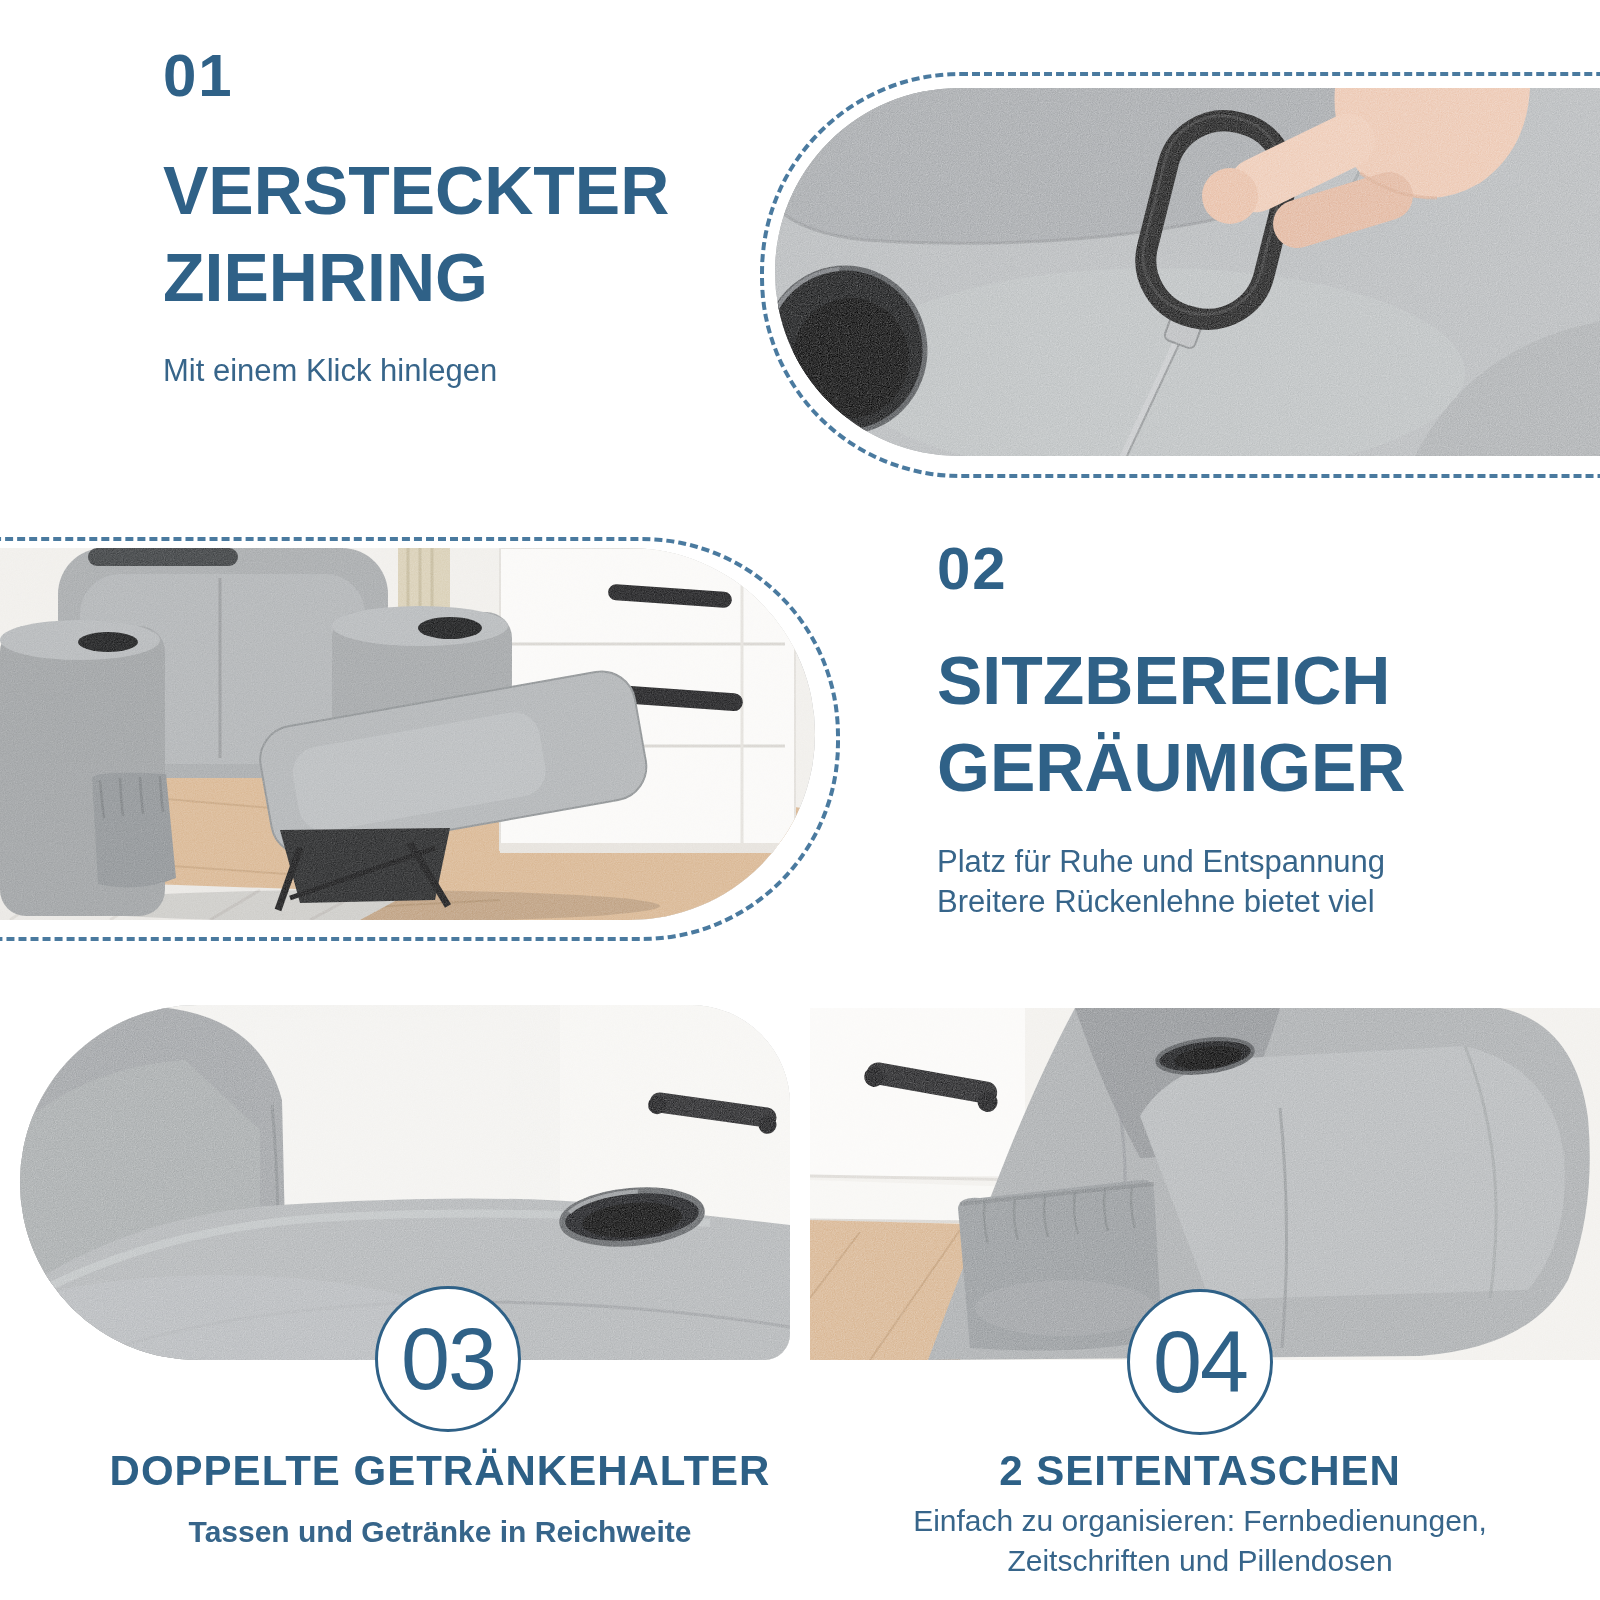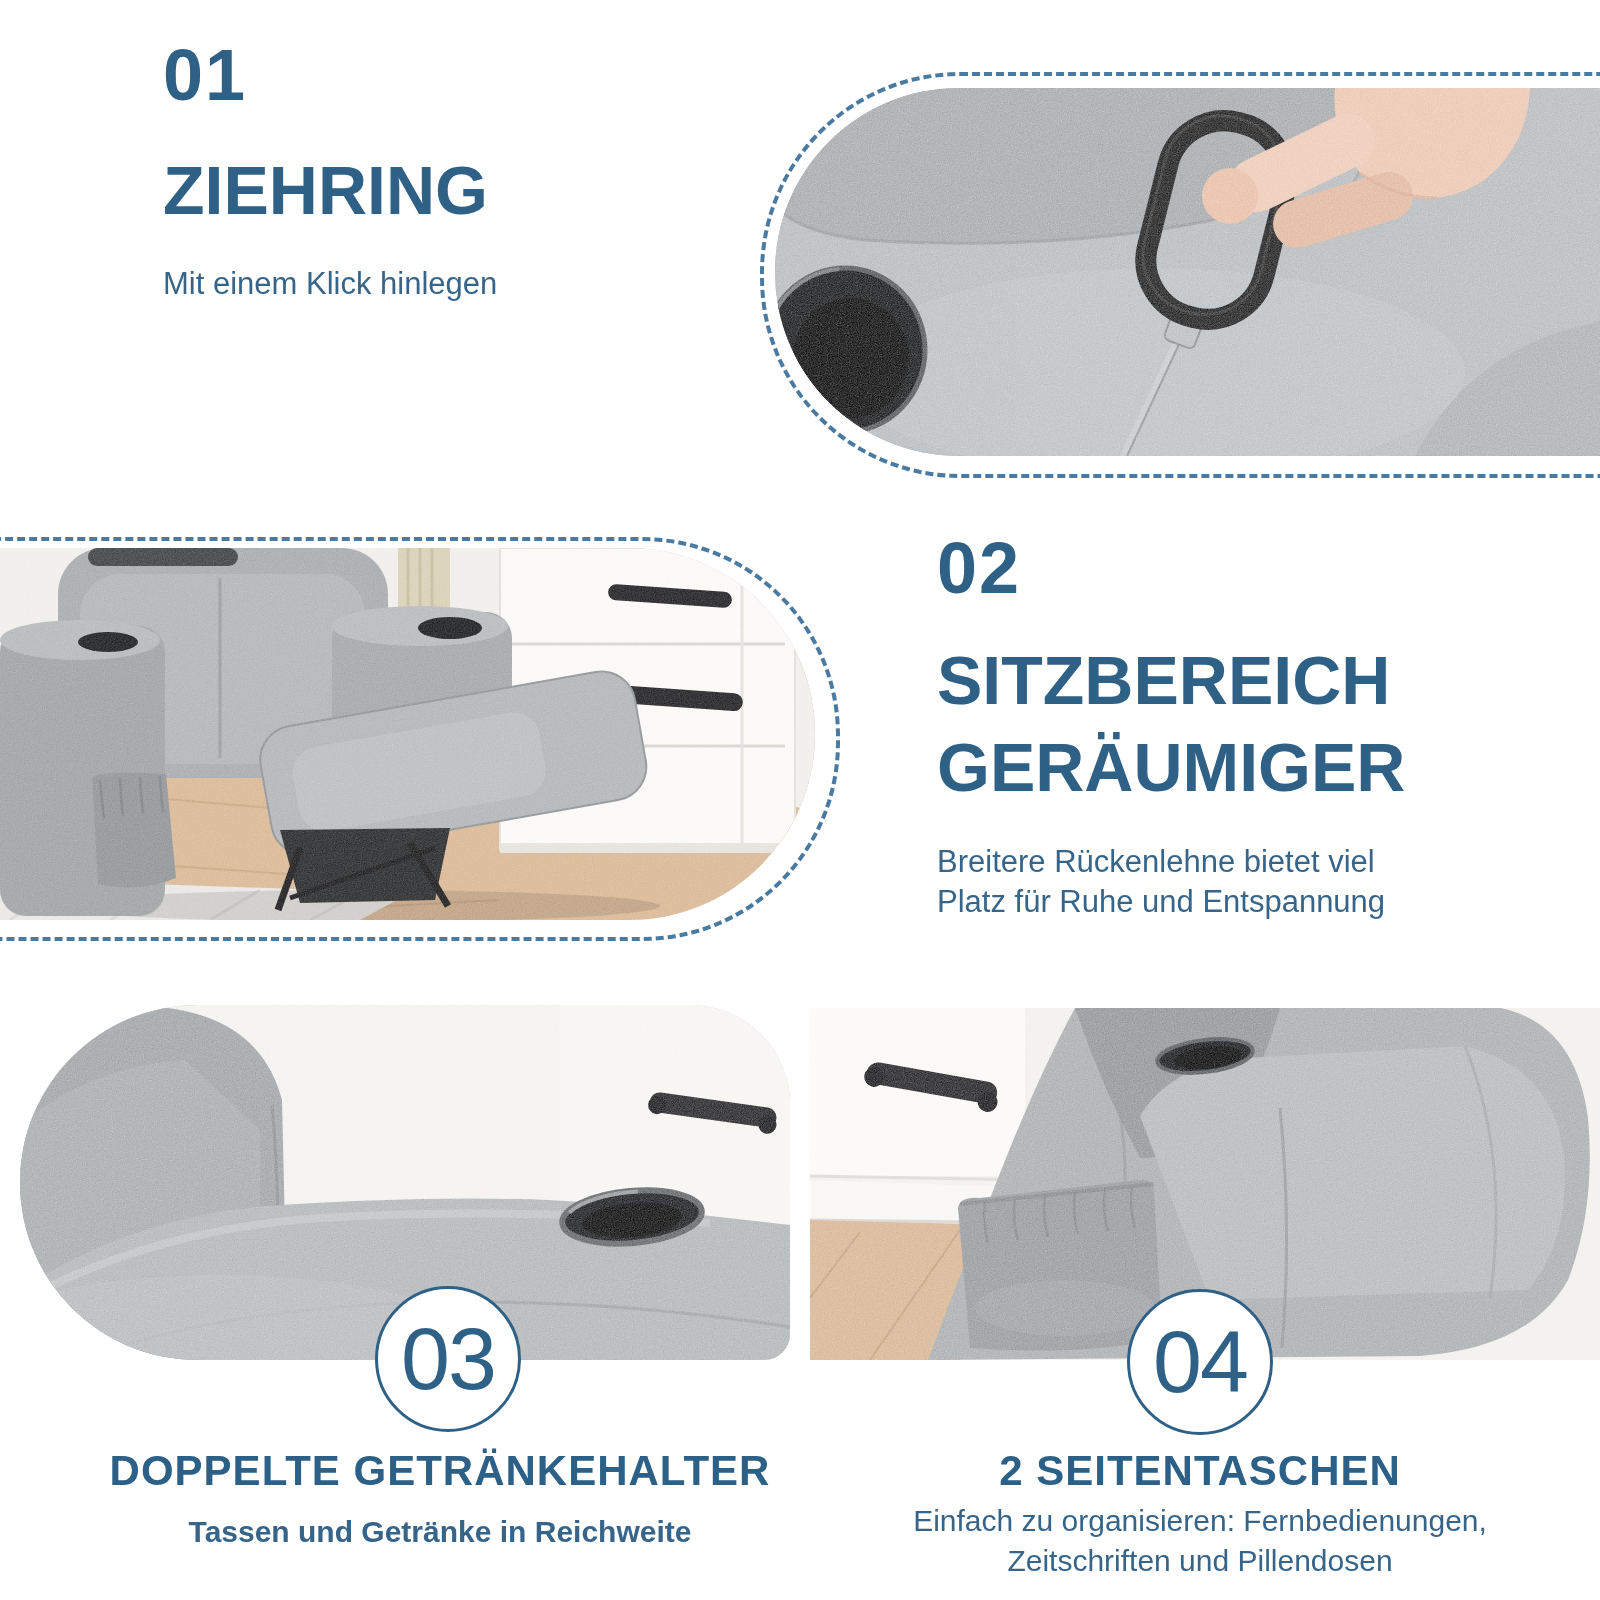--- a/index.html
+++ b/index.html
@@ -4,21 +4,21 @@
 <style>
   html,body{margin:0;padding:0;background:#ffffff;}
   .canvas{
     position:relative;width:1600px;height:1600px;margin:0 auto;
     background:#ffffff;overflow:hidden;
     font-family:"Liberation Sans","DejaVu Sans",sans-serif;
   }
   .abs{position:absolute;}
   
   .feature-text{color:#2f6187;}
-  .big-num{font-size:72px;font-weight:700;line-height:95px;letter-spacing:2px;color:#2f6187;}
+  .big-num{font-size:60px;font-weight:700;line-height:95px;letter-spacing:2px;color:#2f6187;}
   .big-title{font-size:68px;font-weight:700;line-height:87px;letter-spacing:0;color:#2f6187;white-space:nowrap;}
   .big-sub{font-size:31px;font-weight:400;line-height:40px;color:#37658a;white-space:nowrap;}
   #f1{left:163px;top:28px;}
   #f1 .title-wrap{margin-top:24px;}
   #f1 .big-sub{margin-top:30px;}
   #f2{left:937px;top:521px;}
   #f2 .title-wrap{margin-top:21px;}
   #f2 .big-sub{margin-top:31px;}
   .small-block{text-align:center;color:#2f6187;}
   .small-title{font-size:42px;font-weight:700;line-height:51px;letter-spacing:1px;color:#2d6086;white-space:nowrap;}
@@ -50,20 +50,21 @@
   .badge-04{left:1127px;top:1289px;}
 </style>
 </head>
 <body>
 
 <div class="canvas">
 
   <div class="abs feature-text" id="f1">
     <div class="big-num">01</div>
     <div class="title-wrap">
+      <div class="big-title">VERSTECKTER</div>
       <div class="big-title">ZIEHRING</div>
     </div>
     <div class="big-sub">Mit einem Klick hinlegen</div>
   </div>
 
   <div class="abs dash dash-a"></div>
   <div class="abs photo photo-a">
     <svg width="845" height="368" viewBox="0 0 845 368">
       <defs>
         <filter id="nA" x="-5%" y="-5%" width="110%" height="110%">
@@ -198,22 +199,22 @@
     </svg>
   </div>
 
   <div class="abs feature-text" id="f2">
     <div class="big-num">02</div>
     <div class="title-wrap">
       <div class="big-title">SITZBEREICH</div>
       <div class="big-title">GERÄUMIGER</div>
     </div>
     <div class="big-sub">
+      <div>Platz für Ruhe und Entspannung</div>
       <div>Breitere Rückenlehne bietet viel</div>
-      <div>Platz für Ruhe und Entspannung</div>
     </div>
   </div>
 
   <div class="abs photo photo-c">
     <svg width="770" height="355" viewBox="0 0 770 355">
       <defs>
         <filter id="nC" x="-5%" y="-5%" width="110%" height="110%">
           <feTurbulence type="fractalNoise" baseFrequency="0.9" numOctaves="2" stitchTiles="stitch"></feTurbulence>
           <feColorMatrix type="matrix" values="0 0 0 0 0.97  0 0 0 0 0.97  0 0 0 0 0.98  0.5 0.5 0.5 0 -0.4"></feColorMatrix>
         </filter>

